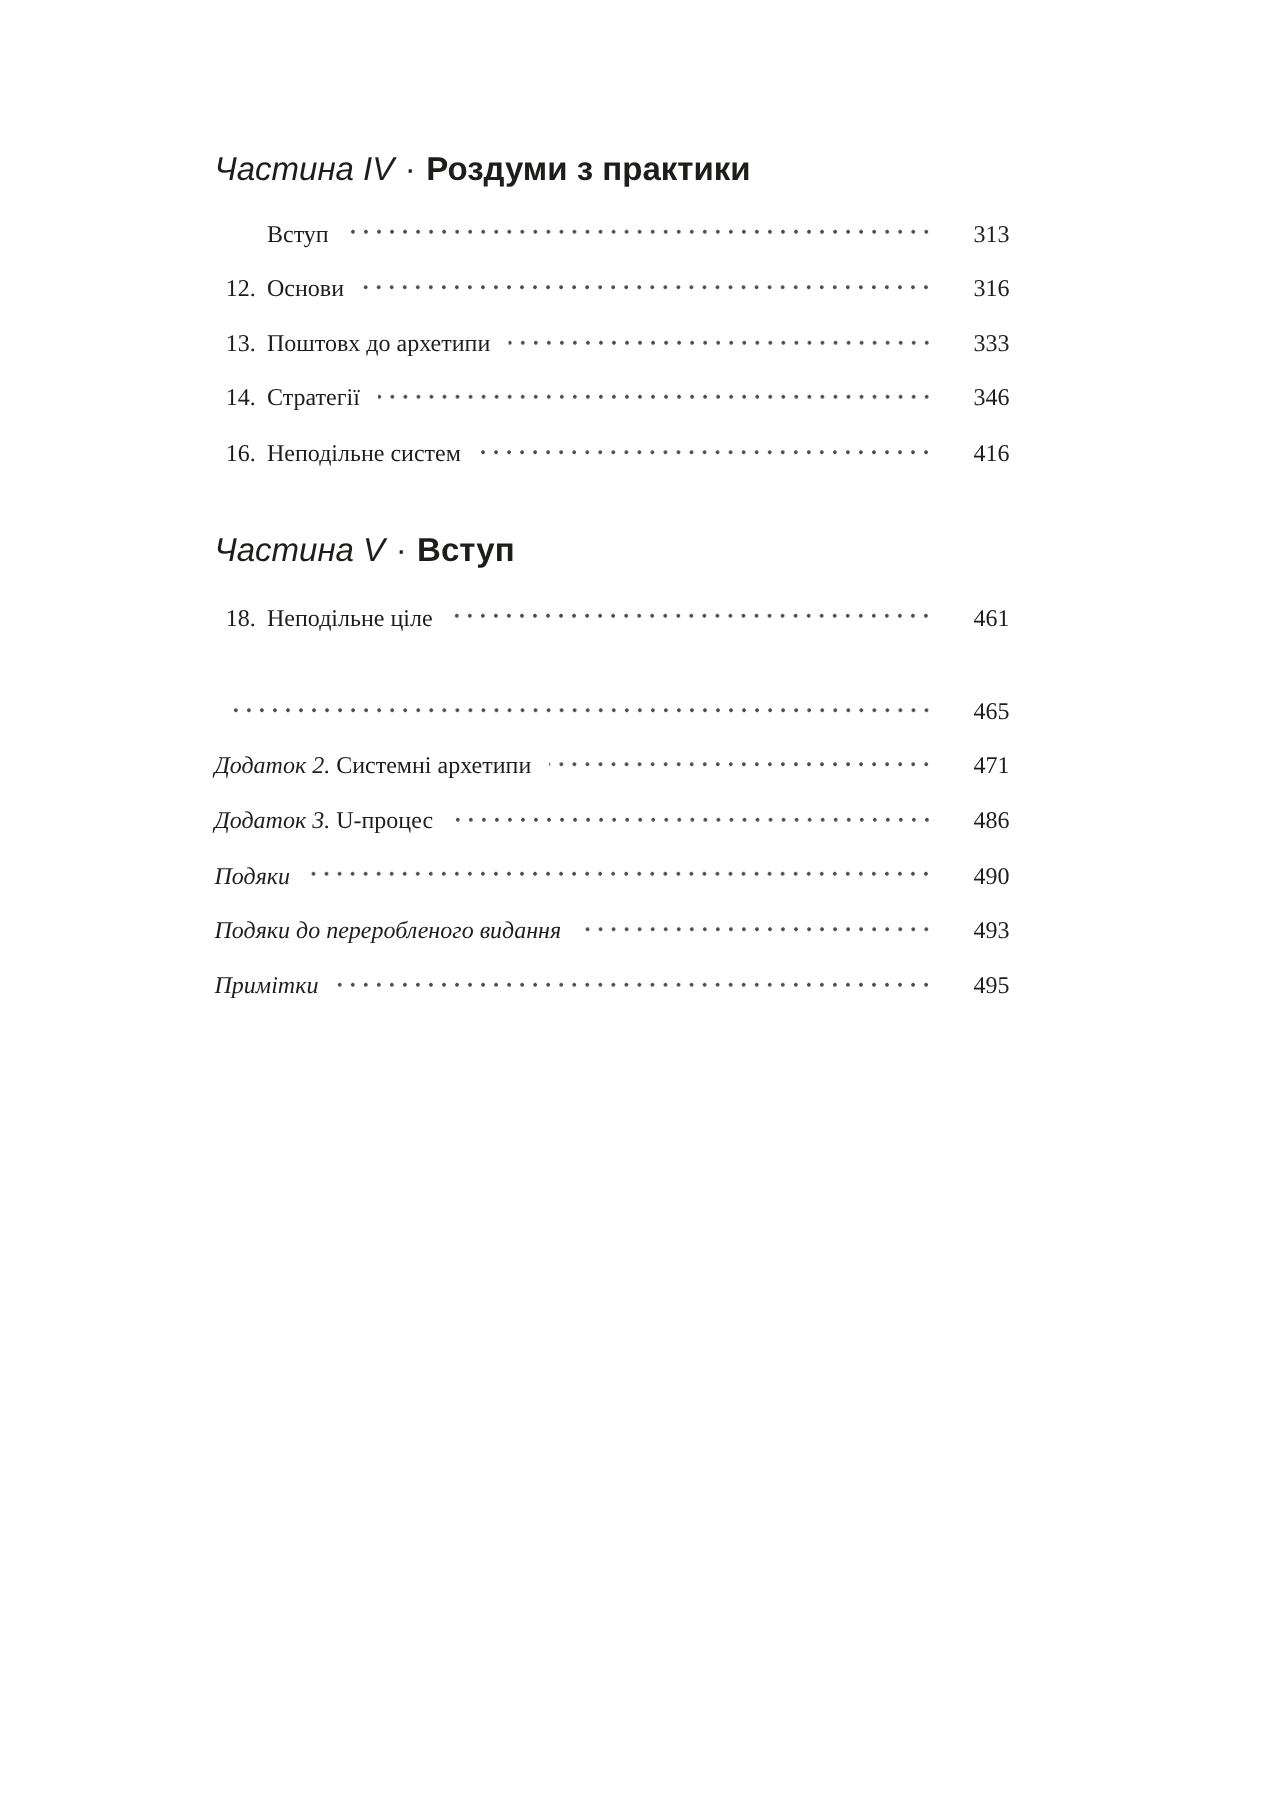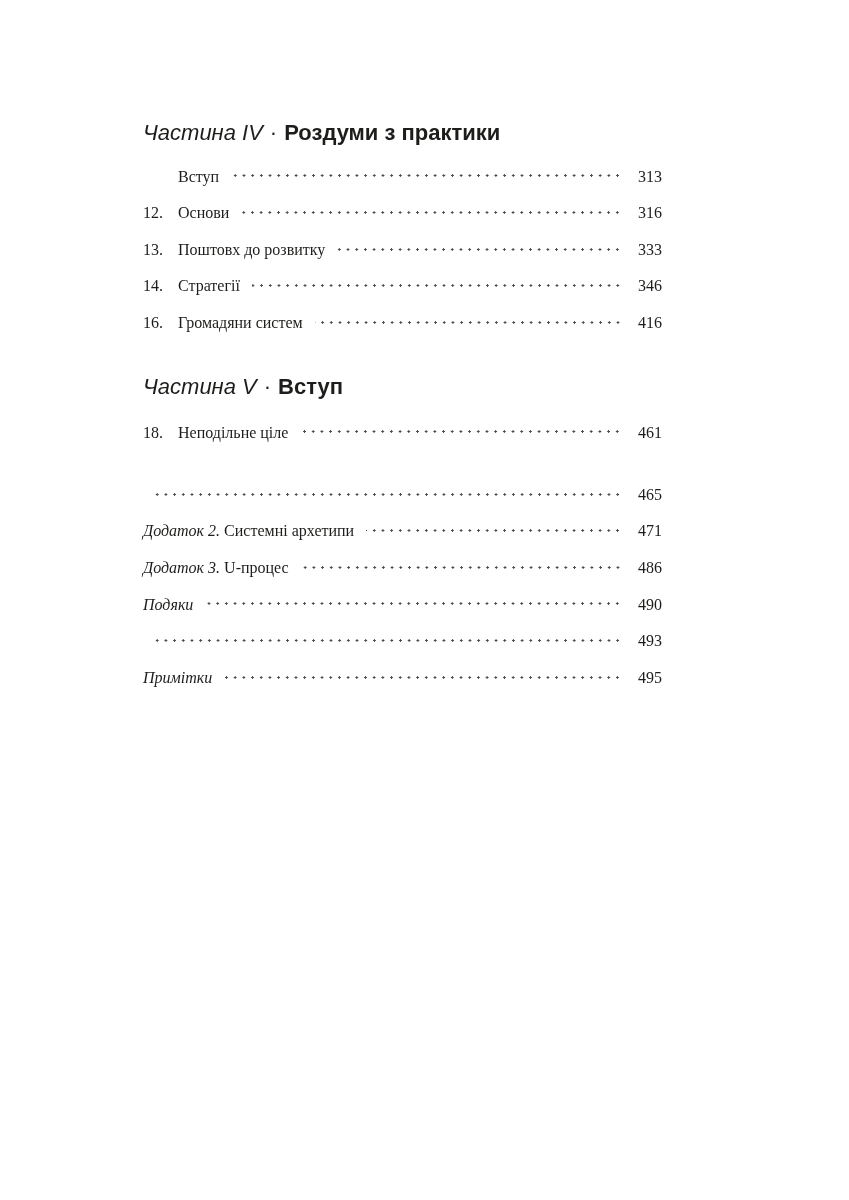--- a/index.html
+++ b/index.html
@@ -12,21 +12,20 @@
   .page {
     position: relative;
     width: 849px; height: 1200px;
     background: #ffffff;
     overflow: hidden;
   }
   .content {
     position: absolute;
     left: 143px; top: 95px;
     width: 541px;
-    margin-top: 20px;
   }
   .part-heading {
     font-family: "Liberation Sans", sans-serif;
     font-size: 22px;
     line-height: 36.6px;
     white-space: nowrap;
     margin-bottom: 7px;
   }
   .part-heading .part-label {
     font-style: italic;
@@ -44,36 +43,37 @@
   .row {
     display: flex;
     align-items: baseline;
     line-height: 36.6px;
     font-size: 16px;
     white-space: nowrap;
   }
   .num {
     flex: 0 0 35px;
     width: 35px;
+    text-align: center;
   }
   .title { flex: 0 0 auto; }
   .title .it { font-style: italic; }
   .leader {
     flex: 1 1 auto;
     height: 11px;
     margin: 0 16px 0 12px;
     background-image: radial-gradient(circle, #4c4c4c 1.15px, rgba(0,0,0,0) 1.35px);
     background-size: 8.7px 8.7px;
     background-repeat: repeat-x;
     background-position: right 0 bottom 1.5px;
   }
   .pagenum {
     flex: 0 0 46px;
     width: 46px;
-    text-align: left;
+    text-align: center;
   }
   .back-matter-gap { margin-top: 25.5px; }
 </style>
 </head>
 <body>
 
 <div class="page">
   <div class="content">
 
     <div class="part-heading">
@@ -87,33 +87,33 @@
       <span class="pagenum">313</span>
     </div>
     <div class="row">
       <span class="num">12.</span>
       <span class="title">Основи</span>
       <span class="leader"></span>
       <span class="pagenum">316</span>
     </div>
     <div class="row">
       <span class="num">13.</span>
-      <span class="title">Поштовх до розвитку</span>
+      <span class="title">Поштовх до архетипи</span>
       <span class="leader"></span>
       <span class="pagenum">333</span>
     </div>
     <div class="row">
       <span class="num">14.</span>
       <span class="title">Стратегії</span>
       <span class="leader"></span>
       <span class="pagenum">346</span>
     </div>
     <div class="row">
       <span class="num">16.</span>
-      <span class="title">Громадяни систем</span>
+      <span class="title">Неподільне систем</span>
       <span class="leader"></span>
       <span class="pagenum">416</span>
     </div>
 
     <div class="part-heading second">
       <span class="part-label">Частина V</span><span class="part-sep">·</span><span class="part-title">Вступ</span>
     </div>
 
     <div class="row">
       <span class="num">18.</span>
@@ -135,20 +135,21 @@
       <span class="title"><span class="it">Додаток 3.</span> <span>U-процес</span></span>
       <span class="leader"></span>
       <span class="pagenum">486</span>
     </div>
     <div class="row">
       <span class="title"><span class="it">Подяки</span></span>
       <span class="leader"></span>
       <span class="pagenum">490</span>
     </div>
     <div class="row">
+      <span class="title"><span class="it">Подяки до переробленого видання</span></span>
       <span class="leader"></span>
       <span class="pagenum">493</span>
     </div>
     <div class="row">
       <span class="title"><span class="it">Примітки</span></span>
       <span class="leader"></span>
       <span class="pagenum">495</span>
     </div>
 
   </div>

